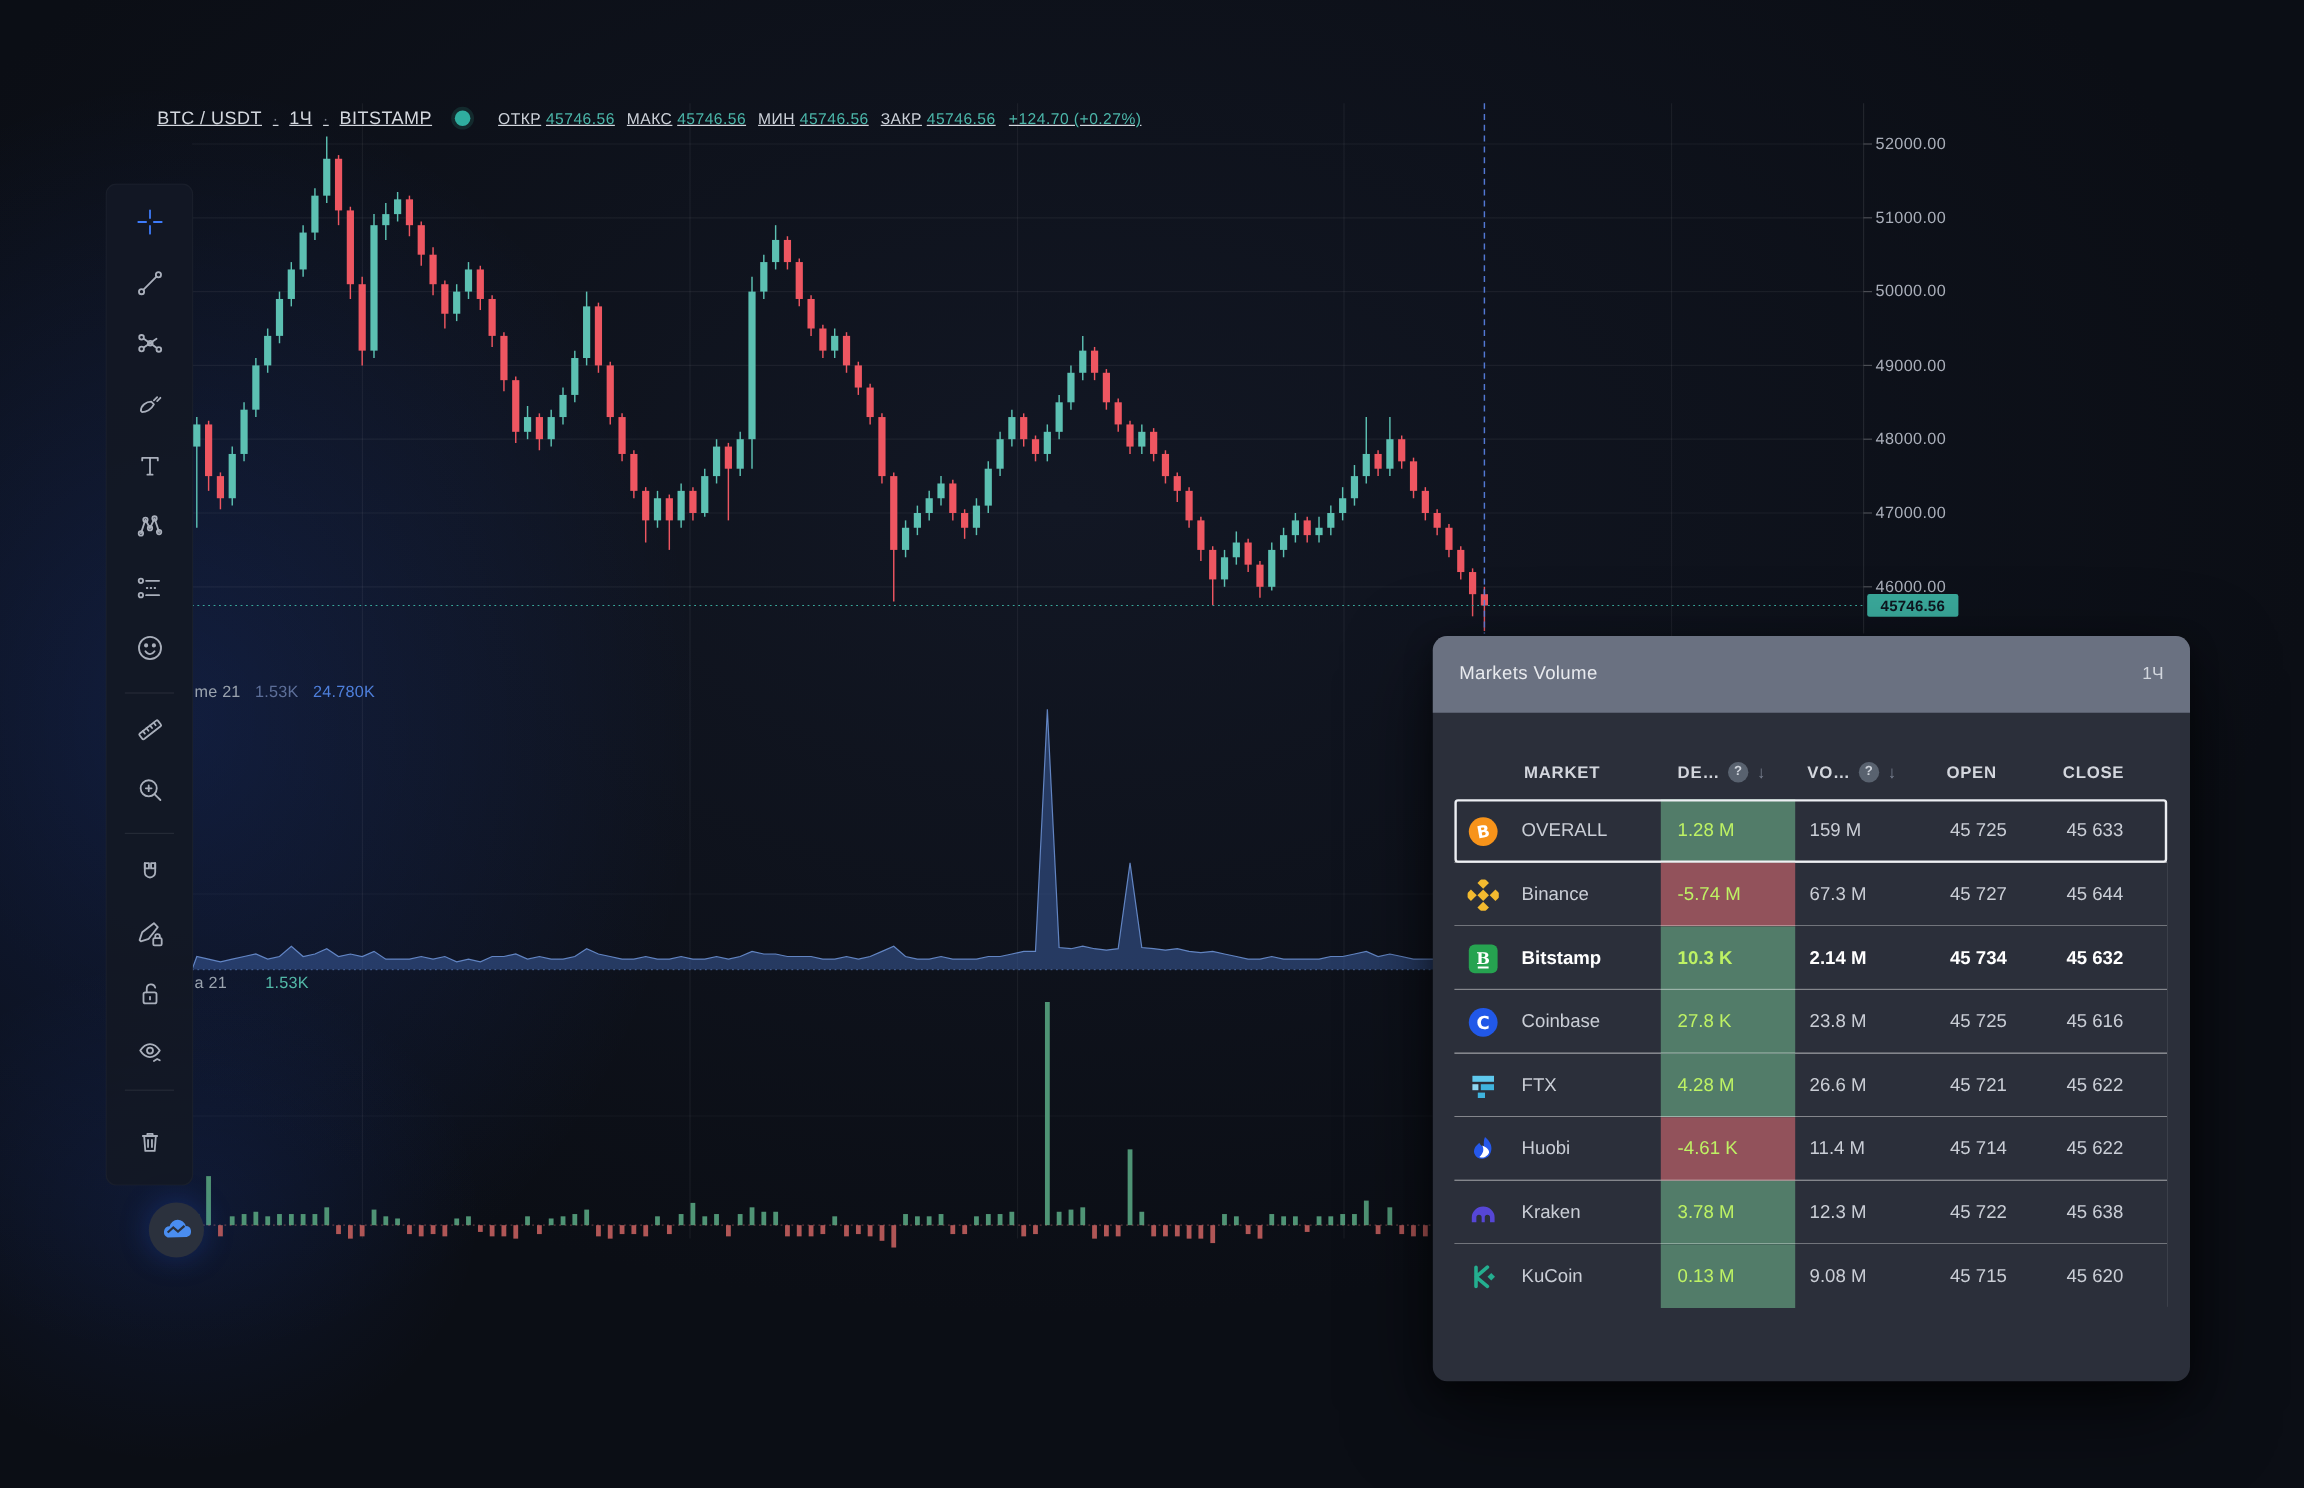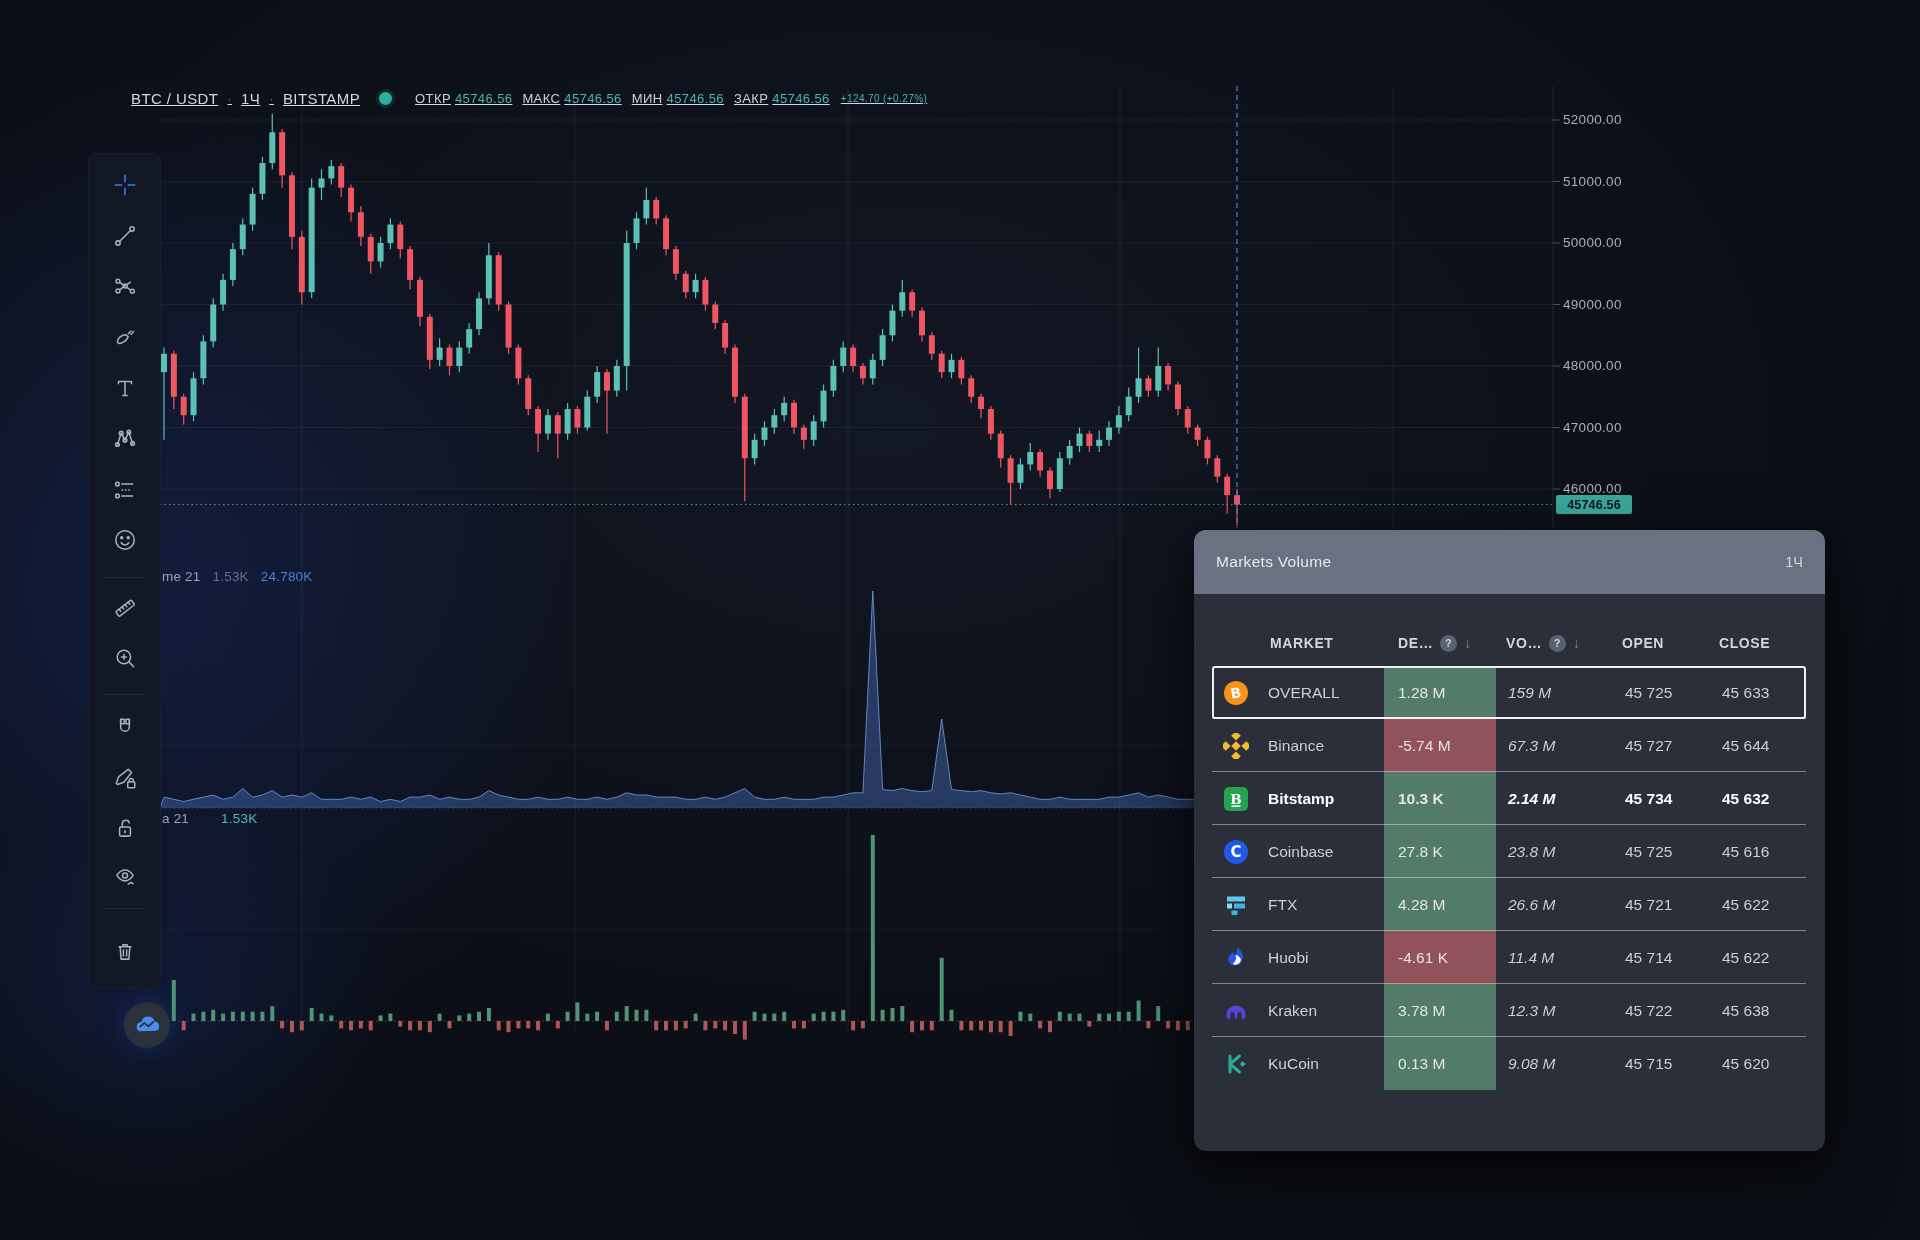--- a/index.html
+++ b/index.html
@@ -15,21 +15,21 @@
   #chart-svg{position:absolute;left:0;top:0;}
   
   .chart-header{position:absolute;left:131px;top:90px;display:flex;align-items:center;gap:9px;
     font-size:15px;color:#d4d8df;letter-spacing:.4px;white-space:nowrap;text-decoration:underline;}
   .chart-header .sep{color:#6e7481;font-size:13px;}
   .status-dot{width:13px;height:13px;border-radius:50%;background:#2fae9f;
     box-shadow:0 0 0 3px rgba(20,46,48,.9);margin:0 14px 0 10px;}
   .ohlc{display:flex;align-items:center;gap:10px;font-size:13px;}
   .ohlc .lbl{color:#ccd1d9;}
   .ohlc .val{color:#4bb6a9;margin-left:-6px;}
-  .chg{color:#4bb6a9;font-size:10px;margin-left:2px;}
+  .chg{color:#4bb6a9;font-size:13px;margin-left:2px;}
   
   .toolbar{position:absolute;left:88px;top:153px;width:71px;height:833px;
     background:rgba(19,24,36,.96);border:1px solid rgba(255,255,255,.03);
     border-radius:9px;z-index:5;}
   .tool{position:absolute;left:50%;transform:translateX(-50%);width:40px;height:40px;
     display:flex;align-items:center;justify-content:center;cursor:pointer;border-radius:6px;}
   .tool svg{stroke:#a9afbb;fill:none;stroke-width:1.4;stroke-linecap:round;stroke-linejoin:round;}
   .tool.active svg{stroke:#3e7bfa;}
   .tb-div{position:absolute;left:15px;width:41px;height:1px;background:rgba(255,255,255,.08);}
   
@@ -52,24 +52,24 @@
   .th{display:flex;align-items:center;gap:7px;}
   .qbadge{width:17px;height:17px;border-radius:50%;background:#59626f;color:#cdd2da;font-size:11px;
     font-weight:700;display:inline-flex;align-items:center;justify-content:center;cursor:pointer;}
   .sort-arrow{color:#7c8494;font-size:14px;font-weight:400;}
   .mrow{height:53px;cursor:pointer;position:relative;color:#caced6;font-size:15.5px;}
   .mrow + .mrow{box-shadow:0 -1px 0 rgba(255,255,255,.42);}
   .mrow.highlighted{outline:2px solid #eceef2;outline-offset:-2px;border-radius:3px;}
   .mrow.bold{font-weight:700;color:#fff;}
   .cell-icon{display:flex;justify-content:center;}
   .cell-name{padding-left:8px;}
-  .cell-delta{height:53px;display:flex;align-items:center;padding-left:14px;color:#e5e5e5;}
+  .cell-delta{height:53px;display:flex;align-items:center;padding-left:14px;color:#bef264;}
   .cell-delta.pos{background:#527c69;}
   .cell-delta.neg{background:#92525b;}
-  .cell-vol{padding-left:12px;font-style:italic;}
+  .cell-vol{padding-left:12px;}
   .cell-open{padding-left:13px;}
   .cell-close{padding-left:10px;}
   .th-market{grid-column:2;padding-left:10px;}
   .th-delta{grid-column:3;padding-left:14px;}
   .th-vol{grid-column:4;padding-left:10px;}
   .th-open{grid-column:5;padding-left:10px;}
   .th-close{grid-column:6;padding-left:7px;text-align:center;}
   
   .logo-btn{position:absolute;left:124px;top:1002px;width:46px;height:46px;border-radius:50%;
     background:#2b313d;display:flex;align-items:center;justify-content:center;z-index:4;cursor:pointer;

